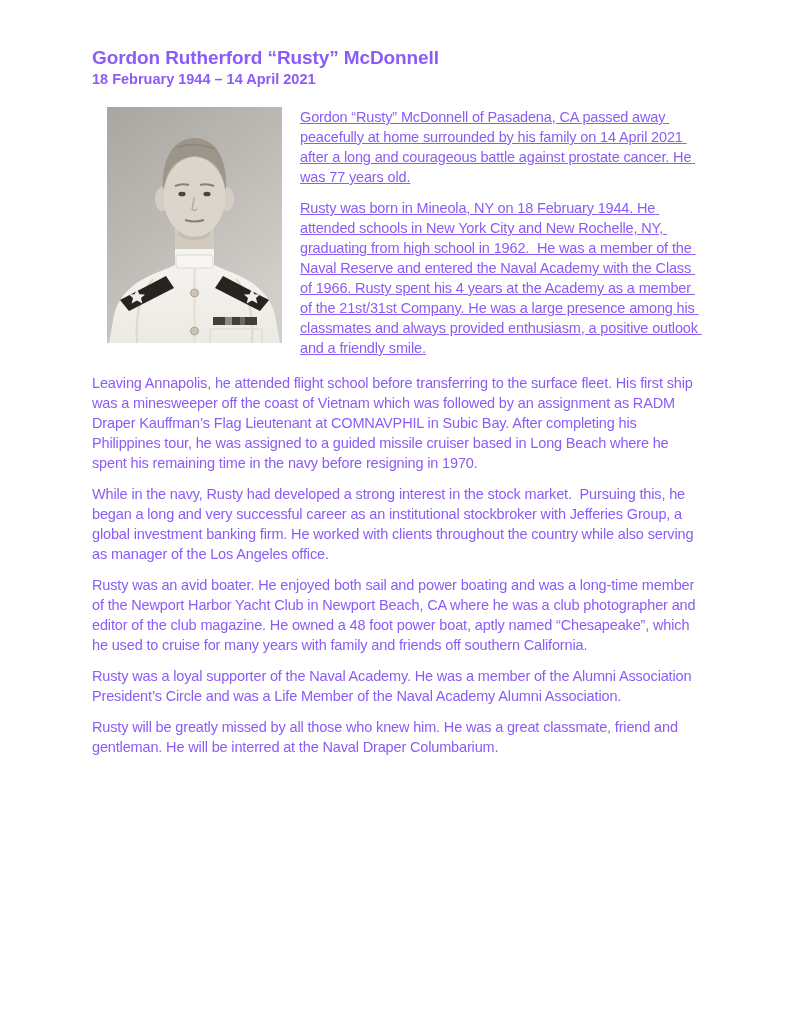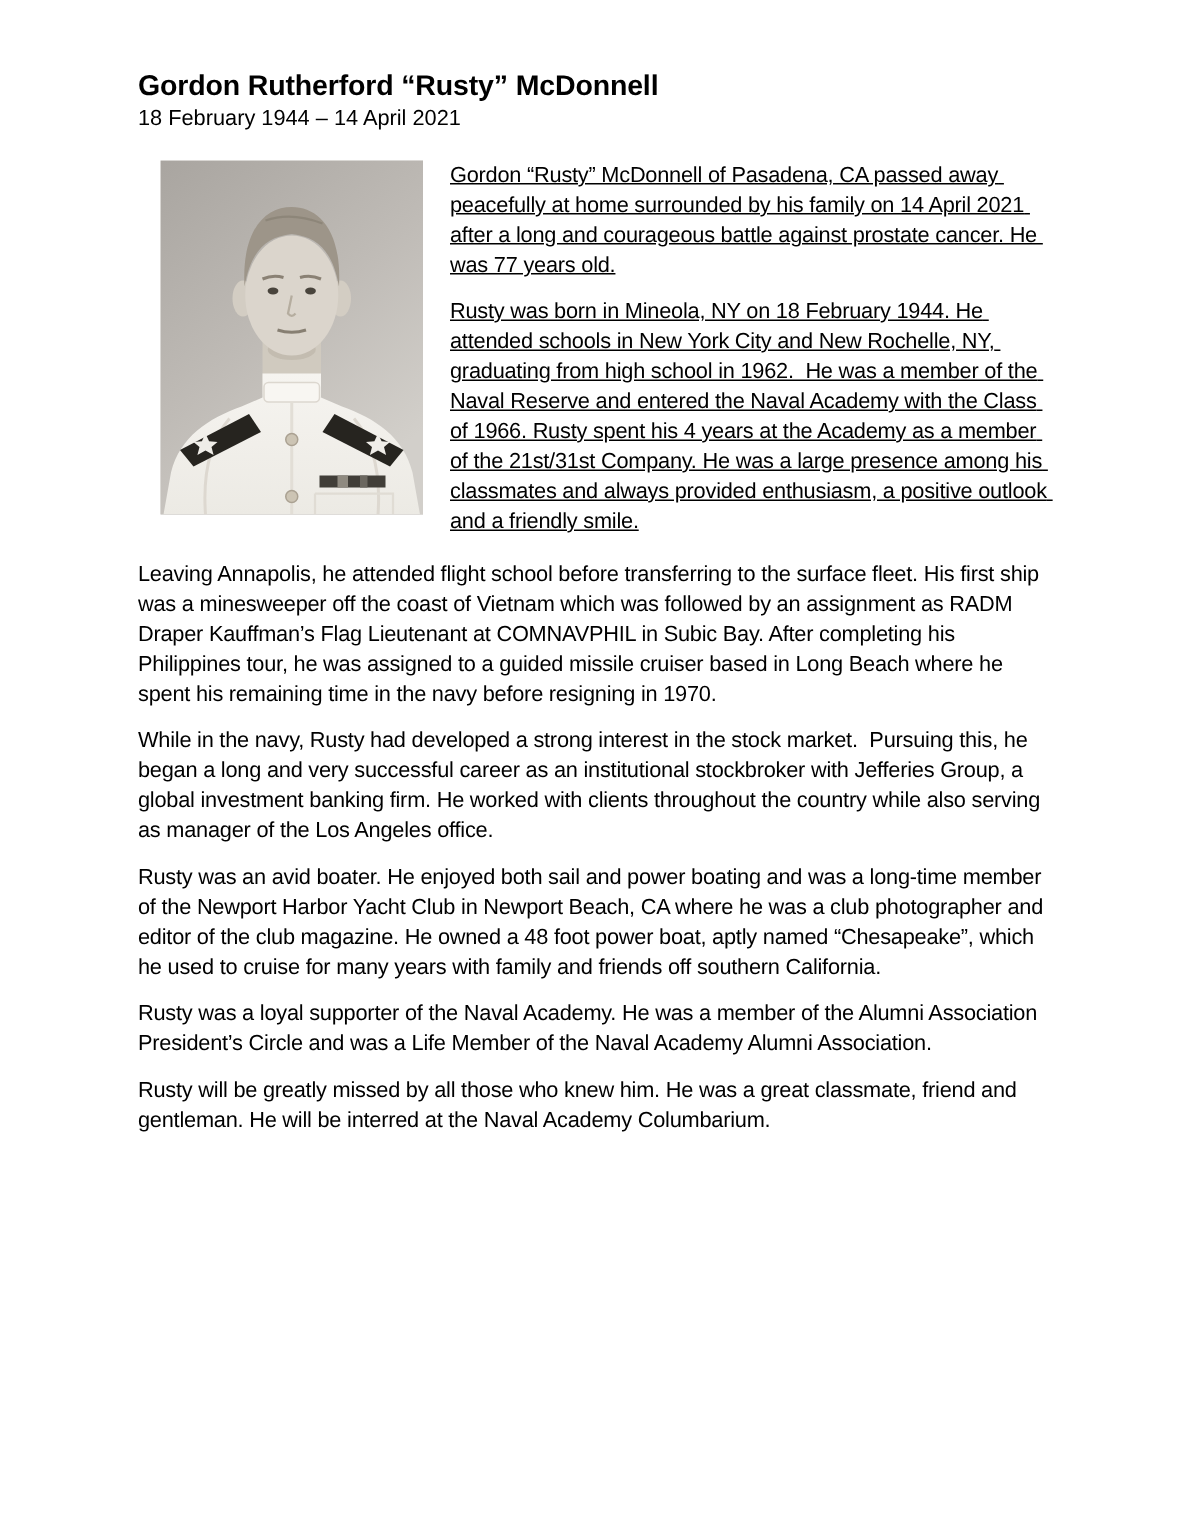--- a/index.html
+++ b/index.html
@@ -6,36 +6,36 @@
     margin: 0;
     padding: 0;
     background: #ffffff;
   }
   .page {
     position: relative;
     width: 791px;
     height: 1024px;
     background: #ffffff;
     font-family: "Liberation Sans", sans-serif;
-    color: #000000;
+    color: #8b5cf6;
     overflow: hidden;
     box-sizing: border-box;
     padding: 46px 86px 0 92px;
   }
   .doc-header h1 {
     margin: 0;
     font-size: 19px;
     line-height: 23px;
     font-weight: bold;
     letter-spacing: -0.1px;
   }
   .life-dates {
     font-size: 14.5px;
     line-height: 20px;
-    font-weight: normal;
+    font-weight: bold;
     margin-top: 0px;
   }
   .intro-section {
     display: flex;
     align-items: flex-start;
     margin-top: 18px;
     text-decoration: underline;
   }
   .portrait {
     flex: none;
@@ -135,16 +135,16 @@
       <p class="para">Gordon “Rusty” McDonnell of Pasadena, CA passed away peacefully at home surrounded by his family on 14 April 2021 after a long and courageous battle against prostate cancer. He was 77 years old.</p>
       <p class="para">Rusty was born in Mineola, NY on 18 February 1944. He attended schools in New York City and New Rochelle, NY, graduating from high school in 1962.  He was a member of the Naval Reserve and entered the Naval Academy with the Class of 1966. Rusty spent his 4 years at the Academy as a member of the 21st/31st Company. He was a large presence among his classmates and always provided enthusiasm, a positive outlook and a friendly smile.</p>
     </div>
   </section>
 
   <section class="body-section">
     <p class="para">Leaving Annapolis, he attended flight school before transferring to the surface fleet. His first ship was a minesweeper off the coast of Vietnam which was followed by an assignment as RADM Draper Kauffman’s Flag Lieutenant at COMNAVPHIL in Subic Bay. After completing his Philippines tour, he was assigned to a guided missile cruiser based in Long Beach where he spent his remaining time in the navy before resigning in 1970.</p>
     <p class="para">While in the navy, Rusty had developed a strong interest in the stock market.  Pursuing this, he began a long and very successful career as an institutional stockbroker with Jefferies Group, a global investment banking firm. He worked with clients throughout the country while also serving as manager of the Los Angeles office.</p>
     <p class="para">Rusty was an avid boater. He enjoyed both sail and power boating and was a long-time member of the Newport Harbor Yacht Club in Newport Beach, CA where he was a club photographer and editor of the club magazine. He owned a 48 foot power boat, aptly named “Chesapeake”, which he used to cruise for many years with family and friends off southern California.</p>
     <p class="para">Rusty was a loyal supporter of the Naval Academy. He was a member of the Alumni Association President’s Circle and was a Life Member of the Naval Academy Alumni Association.</p>
-    <p class="para">Rusty will be greatly missed by all those who knew him. He was a great classmate, friend and gentleman. He will be interred at the Naval Academy Columbarium.</p>
+    <p class="para">Rusty will be greatly missed by all those who knew him. He was a great classmate, friend and gentleman. He will be interred at the Naval Draper Columbarium.</p>
   </section>
 
 </div>
 
 </body></html>

